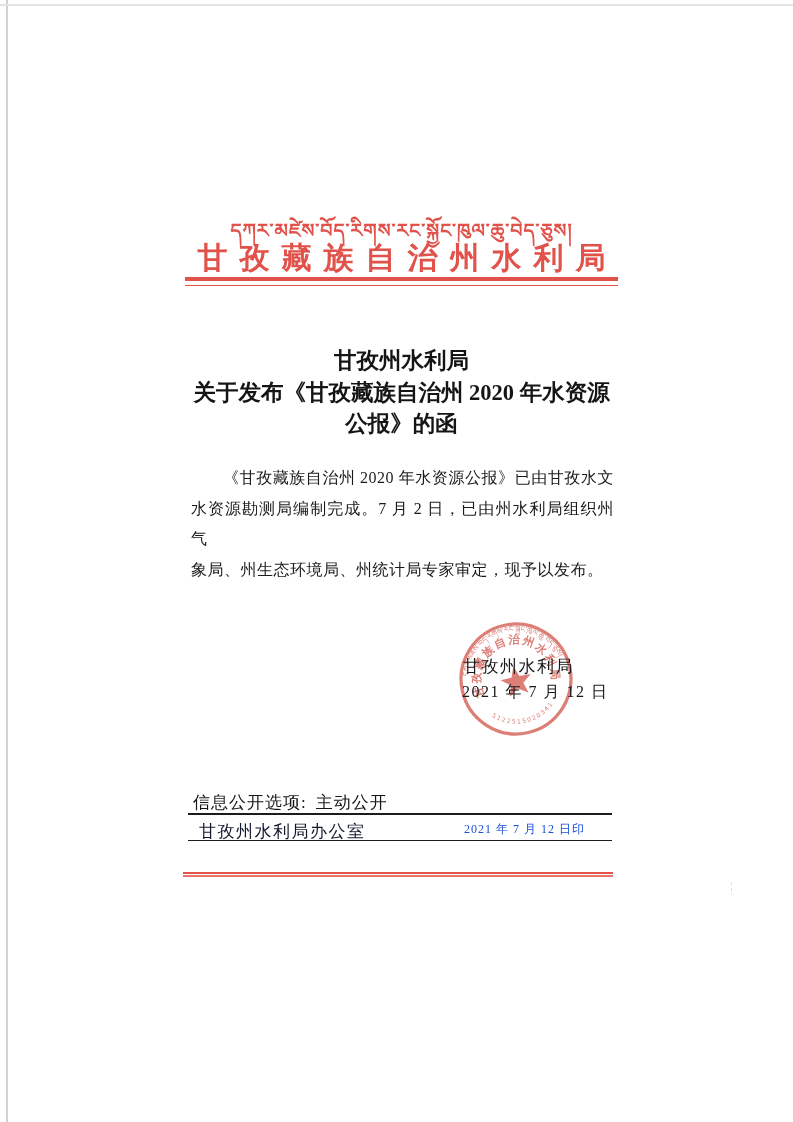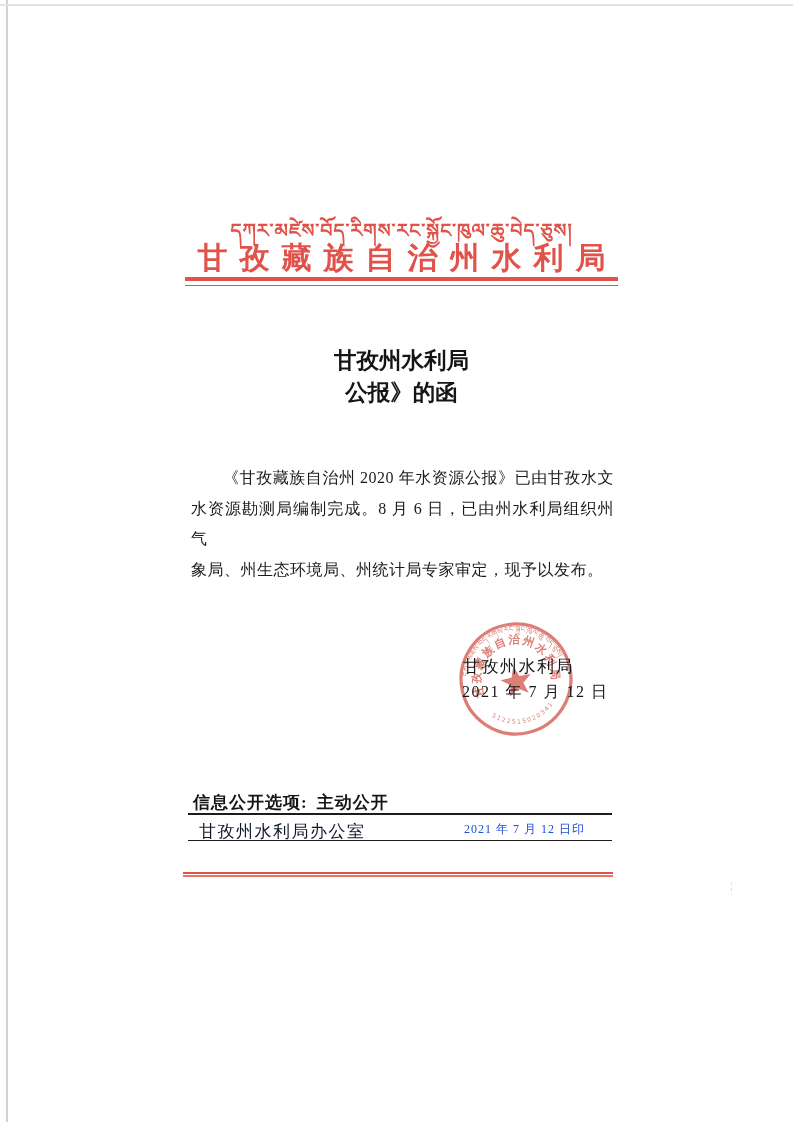--- a/index.html
+++ b/index.html
@@ -44,21 +44,21 @@
   .ind2 { text-indent:2em; }
 
   .seal-wrap {
     position:absolute; left:272px; top:620px; width:118px; height:118px;
     opacity:0.82; transform:rotate(-12deg);
   }
   .sig-org  { position:absolute; left:278px; top:655px; font-size:17px; letter-spacing:1.5px; color:#181818; white-space:nowrap; }
   .sig-date { position:absolute; left:277px; top:682px; font-size:16px; letter-spacing:1.5px; color:#181818; white-space:nowrap; }
 
   .disclosure {
-    position:absolute; left:8px; top:791px; font-size:17px; font-weight:bold;
+    position:absolute; left:8px; top:791px; font-size:17px; font-weight:normal;
     color:#151515; letter-spacing:1px; white-space:nowrap;
   }
   .disclosure .val { margin-left:9px; }
   .footer-rule1 { position:absolute; left:3px; top:813px; width:424px; height:1.6px; background:#1c1c1c; }
   .office { position:absolute; left:14px; top:820px; font-size:17px; letter-spacing:1.5px; color:#0f172a; white-space:nowrap; }
   .print-date { position:absolute; right:33px; top:821px; font-size:12px; letter-spacing:1px; color:#1d4ed8; white-space:nowrap; }
   .footer-rule2 { position:absolute; left:3px; top:840px; width:424px; height:1.4px; background:#1c1c1c; }
 
   .bottom-red { position:absolute; left:-2px; top:872px; width:430px; height:5px; }
   .bottom-red .r1 { height:1.8px; background:#e0524a; }
@@ -79,26 +79,27 @@
 
   <div class="content">
 
     <div class="tibetan-line">དཀར་མཛེས་བོད་རིགས་རང་སྐྱོང་ཁུལ་ཆུ་བེད་ཅུས།</div>
     <div class="org-name">甘孜藏族自治州水利局</div>
     <div class="rule-thick"></div>
     <div class="rule-thin"></div>
 
     <div class="title-block">
       <div>甘孜州水利局</div>
+      <div>关于发布《甘孜藏族自治州 2020 年水资源</div>
       <div>公报》的函</div>
     </div>
 
     <div class="body-block">
       <div class="body-line jl ind2">《甘孜藏族自治州 2020 年水资源公报》已由甘孜水文</div>
-      <div class="body-line jl">水资源勘测局编制完成。8 月 6 日，已由州水利局组织州气</div>
+      <div class="body-line jl">水资源勘测局编制完成。7 月 2 日，已由州水利局组织州气</div>
       <div class="body-line">象局、州生态环境局、州统计局专家审定，现予以发布。</div>
     </div>
 
     <div class="seal-wrap">
       <svg class="seal-svg" width="118" height="118" viewBox="0 0 116 116">
         <defs>
           <path id="arcTib" d="M 13.8,74.1 A 47,47 0 1 1 102.2,74.1" fill="none"></path>
           <path id="arcChn" d="M 24.2,67.1 A 35,35 0 1 1 91.8,67.1" fill="none"></path>
           <path id="arcSer" d="M 19.9,80 A 44,44 0 0 0 96.1,80" fill="none"></path>
         </defs>

